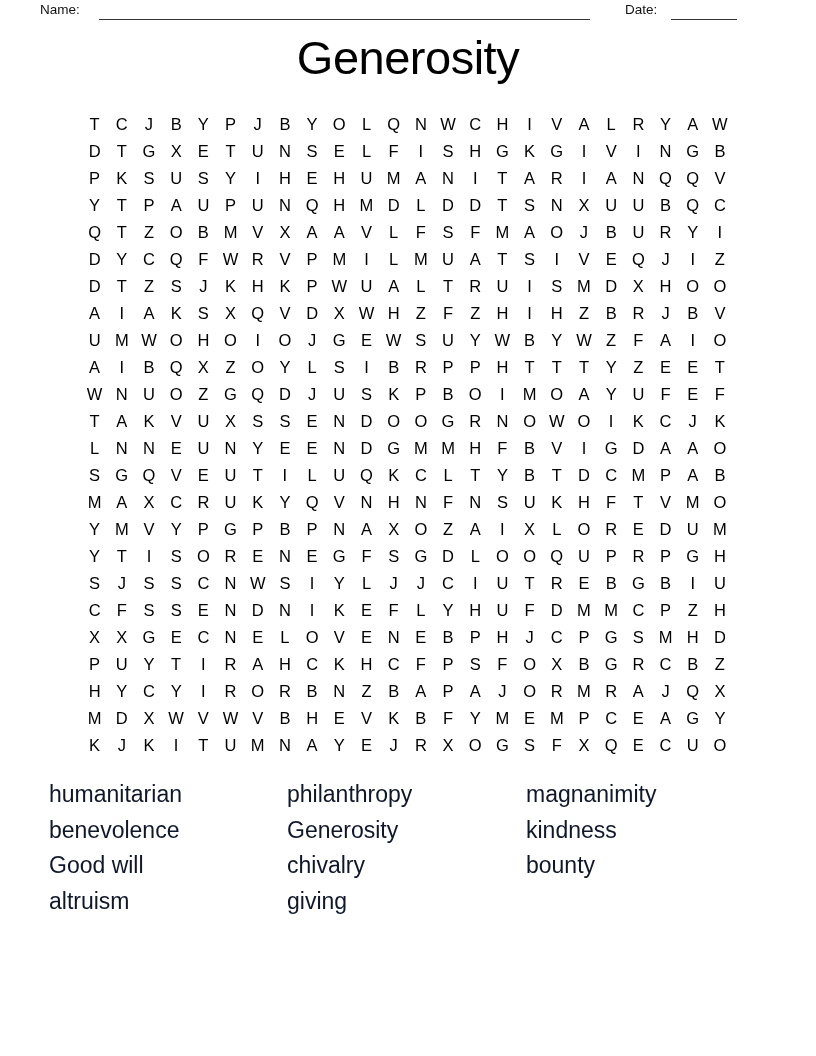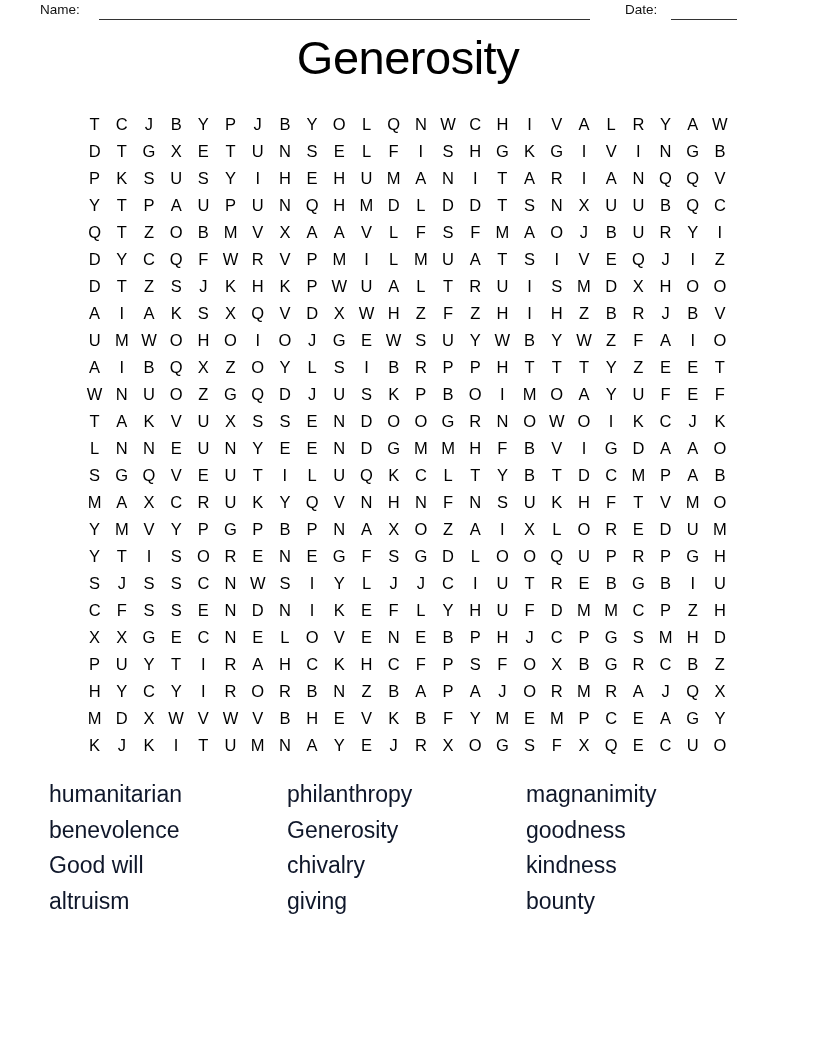--- a/index.html
+++ b/index.html
@@ -680,19 +680,18 @@
         <div class="word">altruism</div>
       </div>
       <div class="word-col">
         <div class="word">philanthropy</div>
         <div class="word">Generosity</div>
         <div class="word">chivalry</div>
         <div class="word">giving</div>
       </div>
       <div class="word-col">
         <div class="word">magnanimity</div>
-        <div class="word">goodness</div>
         <div class="word">kindness</div>
         <div class="word">bounty</div>
       </div>
     </div>
 
 </div>
 
 </body></html>

